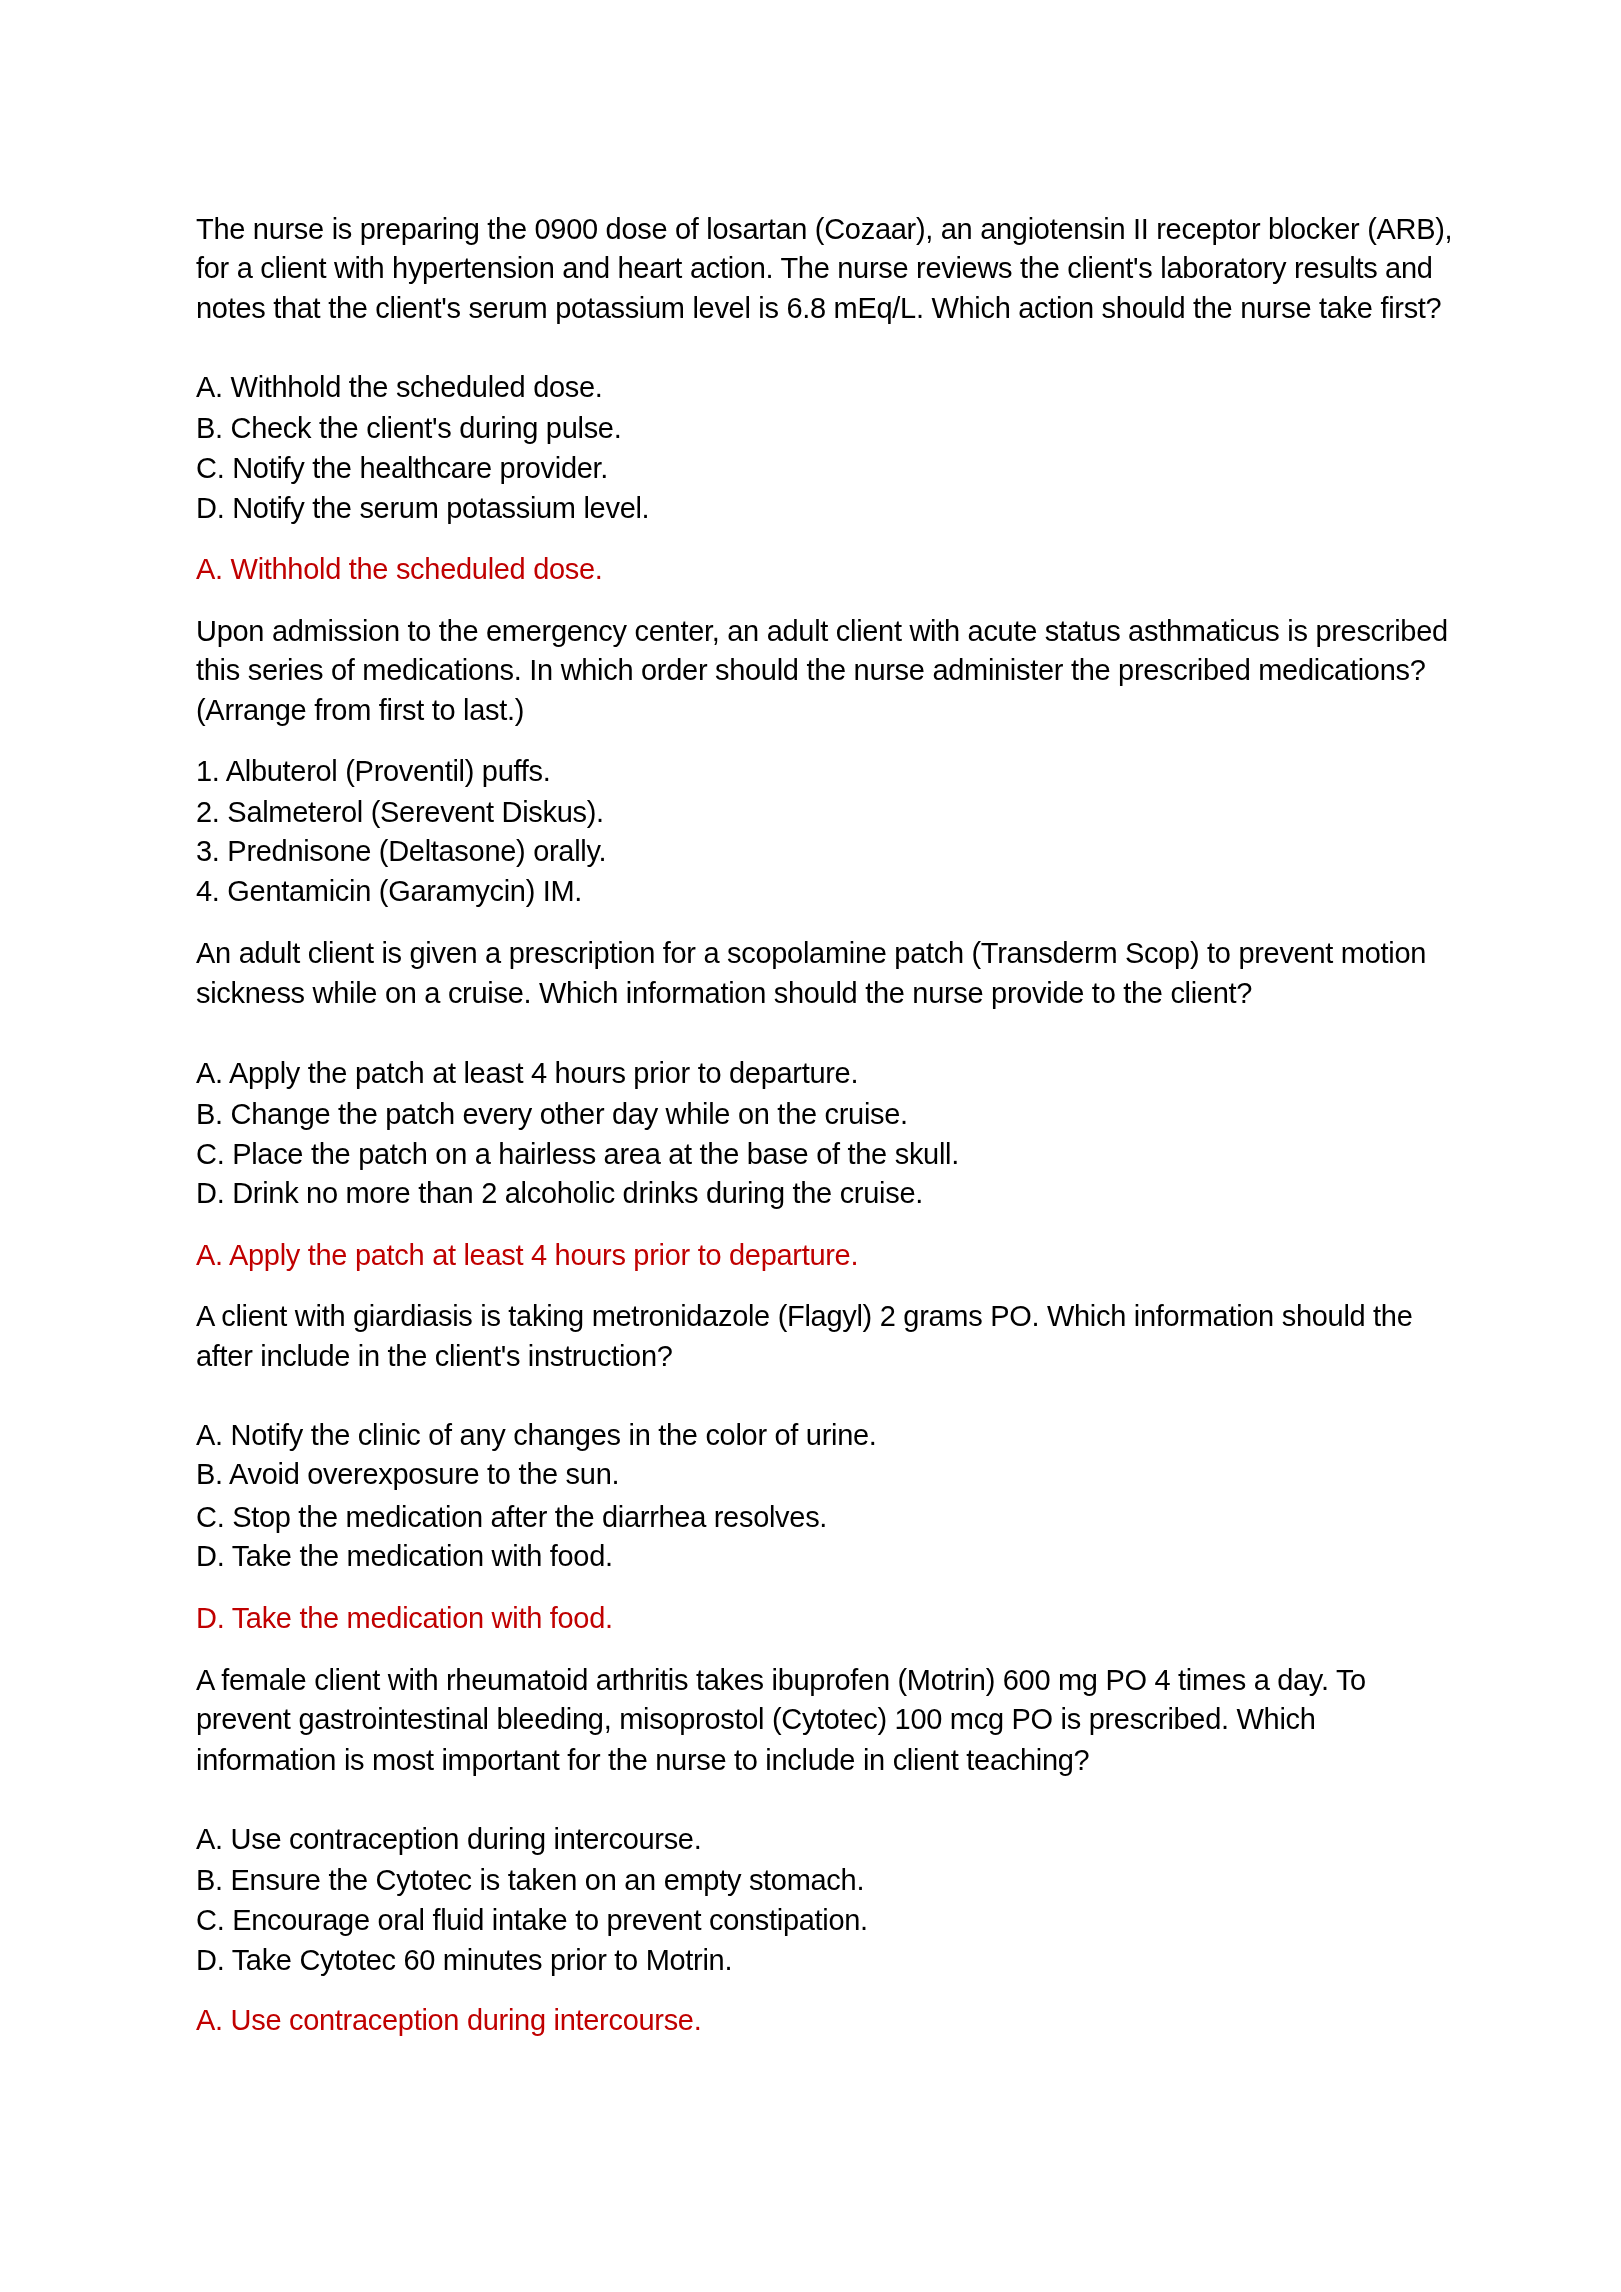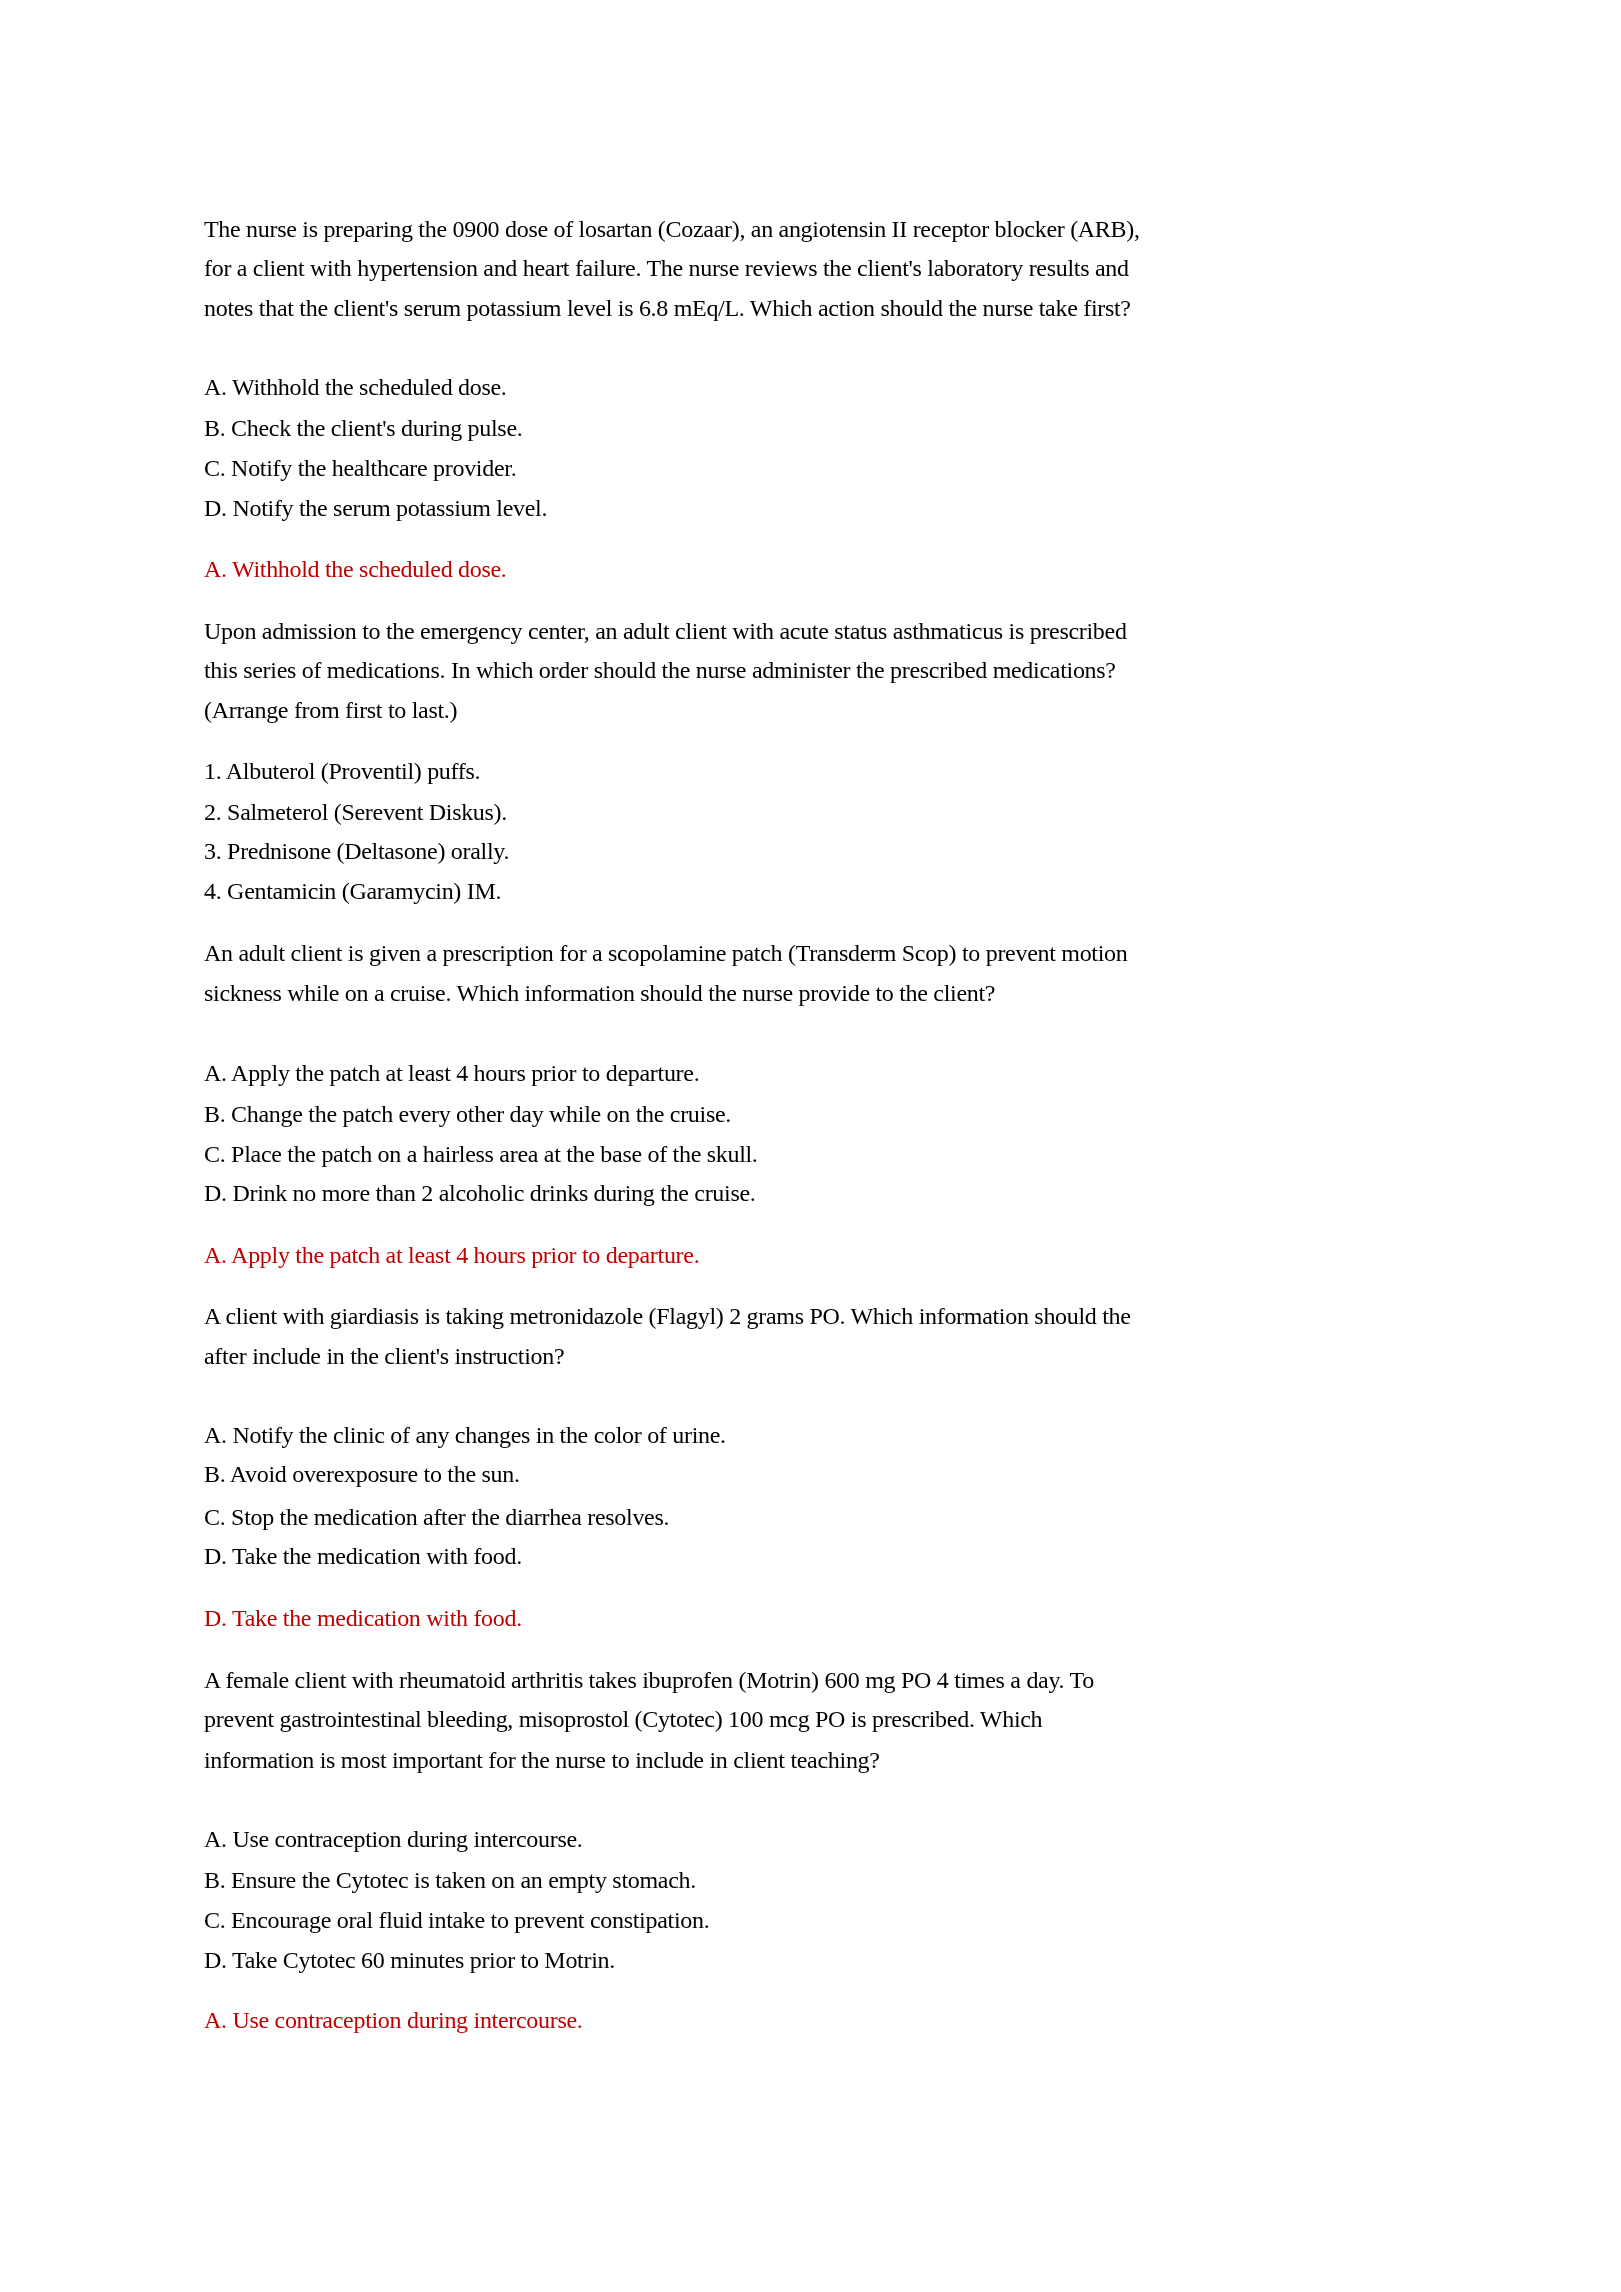--- a/index.html
+++ b/index.html
@@ -1,32 +1,32 @@
 <!DOCTYPE html>
 <html><head>
 <meta charset="utf-8">
 <style>
   html, body { margin: 0; padding: 0; background: #ffffff; }
   body { width: 1621px; height: 2293px; position: relative; overflow: hidden; }
   .page { position: absolute; left: 0; top: 0; width: 1621px; height: 2293px; background: #fff; }
   .line {
-    position: absolute; left: 204px; white-space: nowrap;
-    font-family: Liberation Serif, serif; font-size: 24px; color: #000;
+    position: absolute; left: 196px; white-space: nowrap;
+    font-family: Liberation Sans, sans-serif; font-size: 29px; color: #000;
     line-height: 31px; letter-spacing: -0.3px;
   }
   .answer { color: #c00000; }
 </style>
 </head>
 <body>
 
 <div class="page">
 
   <div>
     <div class="line" style="top:214px">The nurse is preparing the 0900 dose of losartan (Cozaar), an angiotensin II receptor blocker (ARB),</div>
-    <div class="line" style="top:253px">for a client with hypertension and heart failure. The nurse reviews the client's laboratory results and</div>
+    <div class="line" style="top:253px">for a client with hypertension and heart action. The nurse reviews the client's laboratory results and</div>
     <div class="line" style="top:293px">notes that the client's serum potassium level is 6.8 mEq/L. Which action should the nurse take first?</div>
     <div class="line" style="top:372px">A. Withhold the scheduled dose.</div>
     <div class="line" style="top:413px">B. Check the client's during pulse.</div>
     <div class="line" style="top:453px">C. Notify the healthcare provider.</div>
     <div class="line" style="top:493px">D. Notify the serum potassium level.</div>
     <div class="line answer" style="top:554px">A. Withhold the scheduled dose.</div>
   </div>
 
   <div>
     <div class="line" style="top:616px">Upon admission to the emergency center, an adult client with acute status asthmaticus is prescribed</div>

